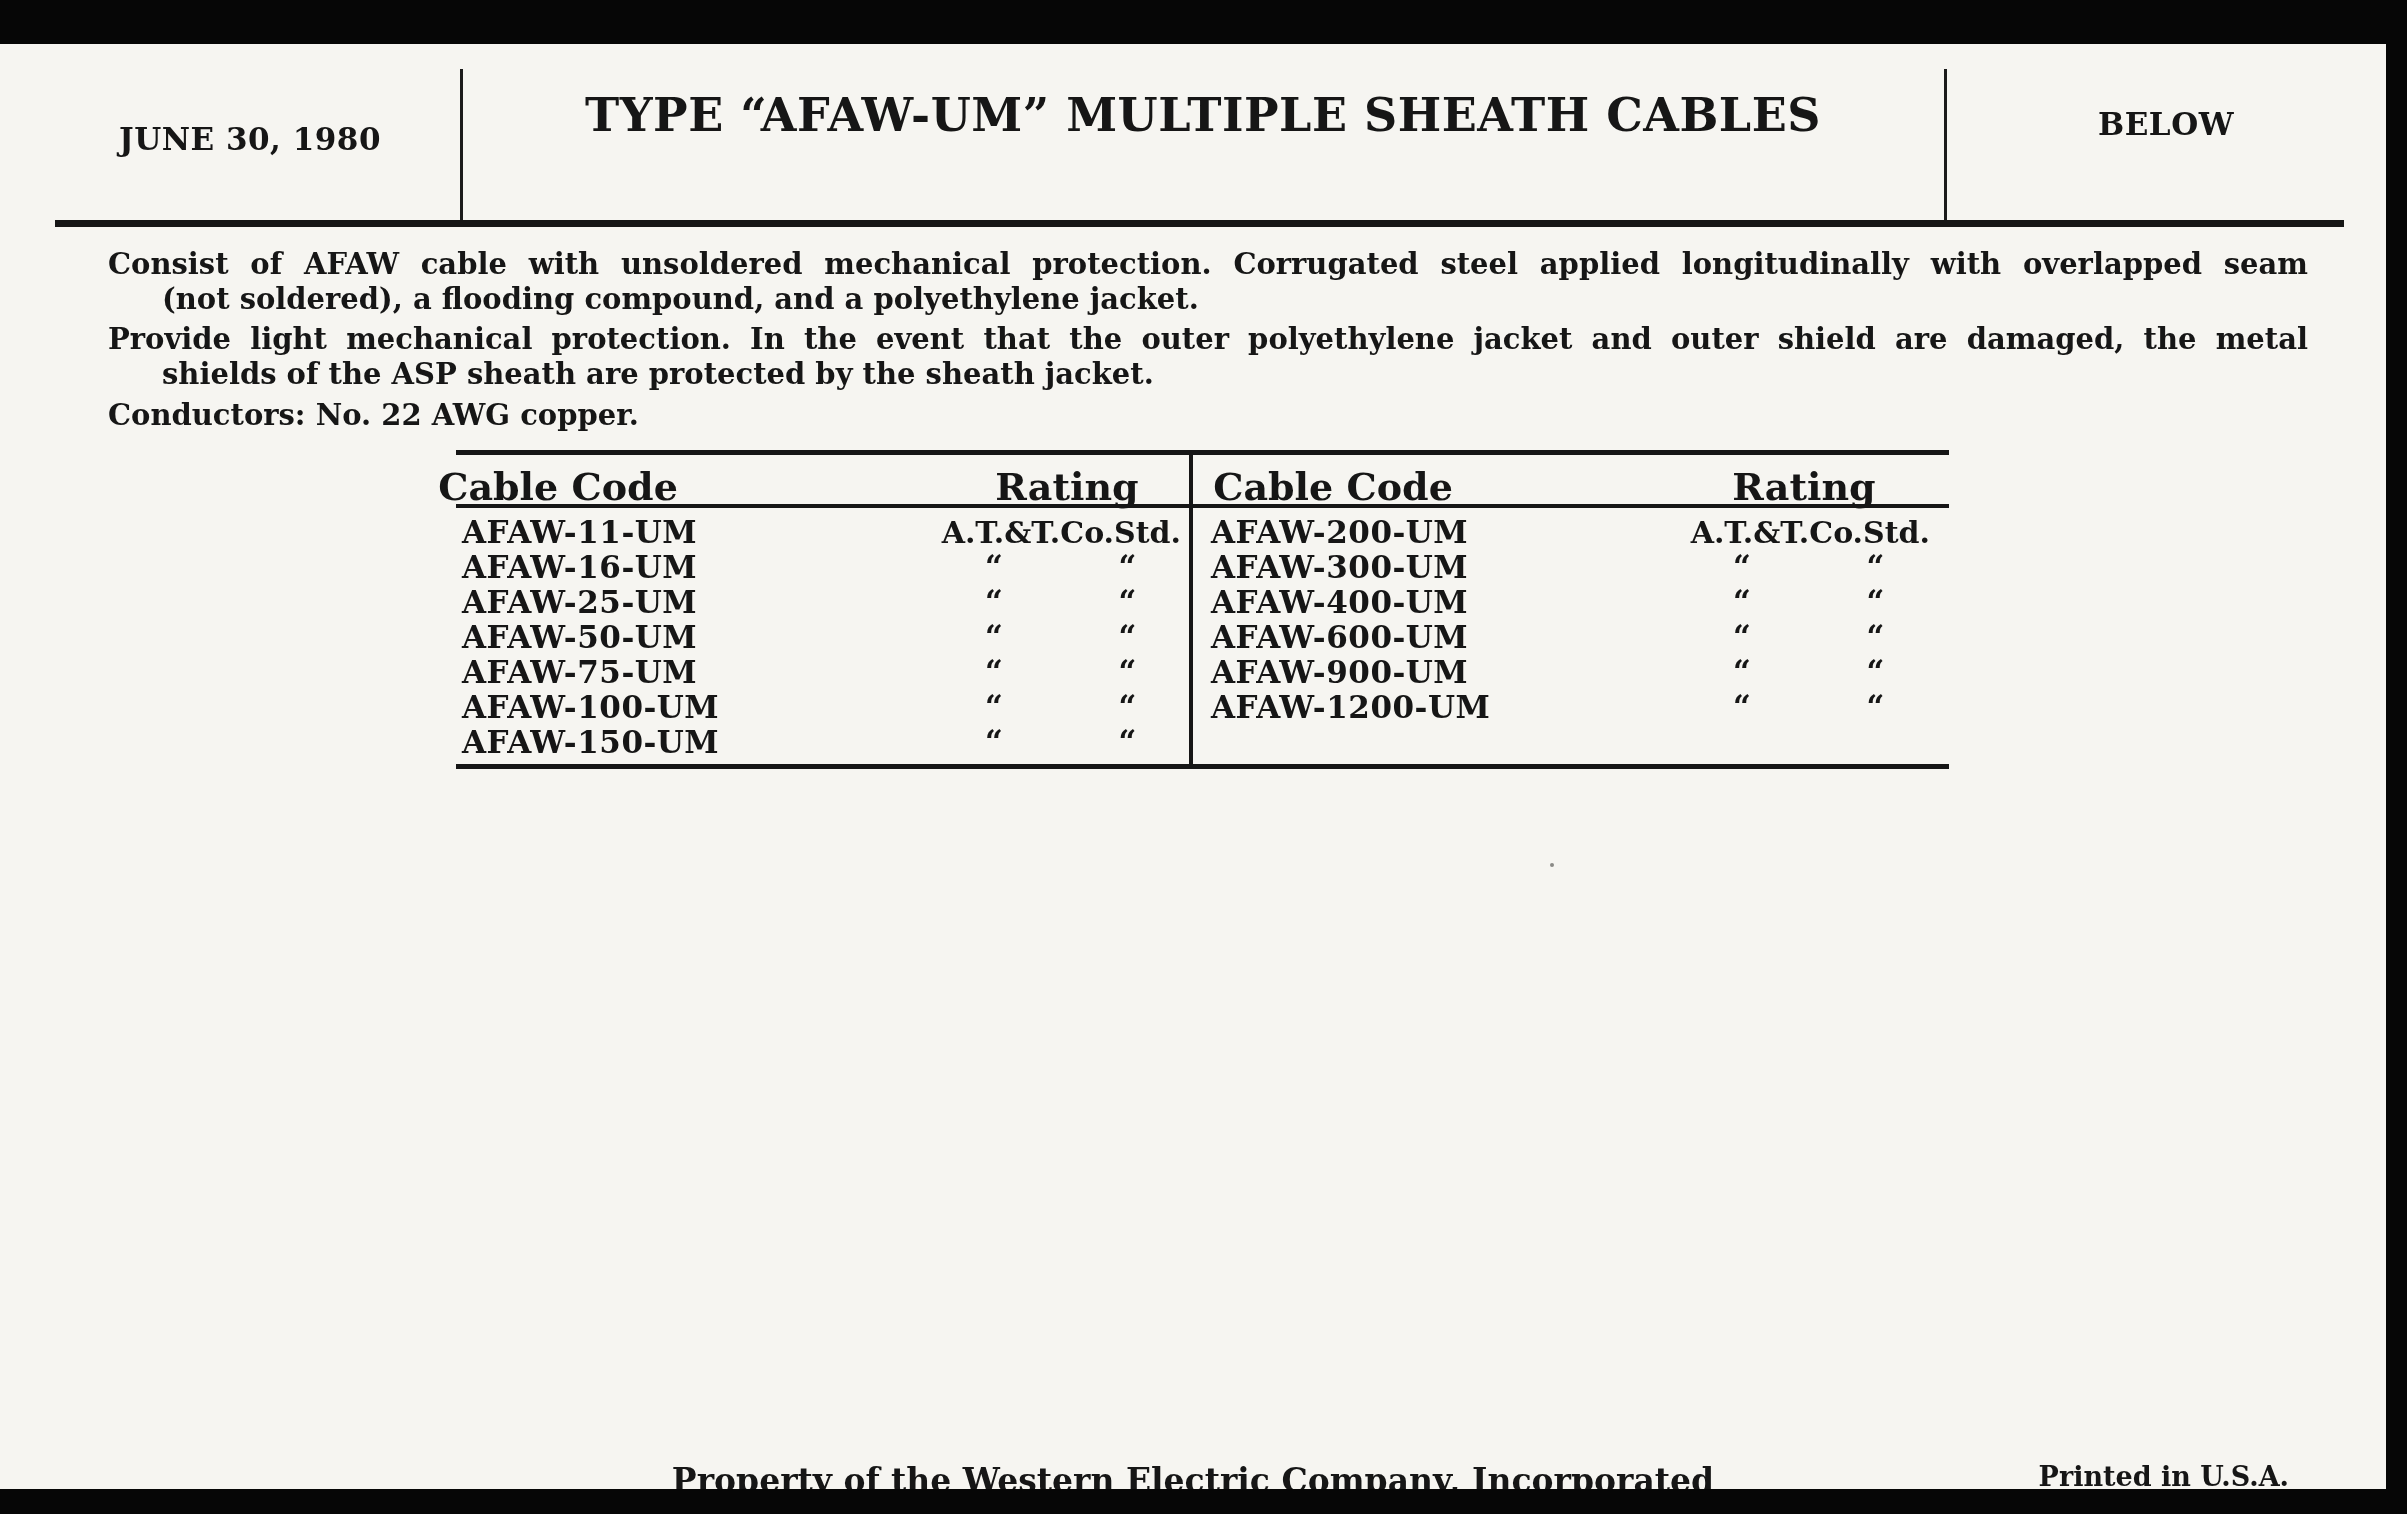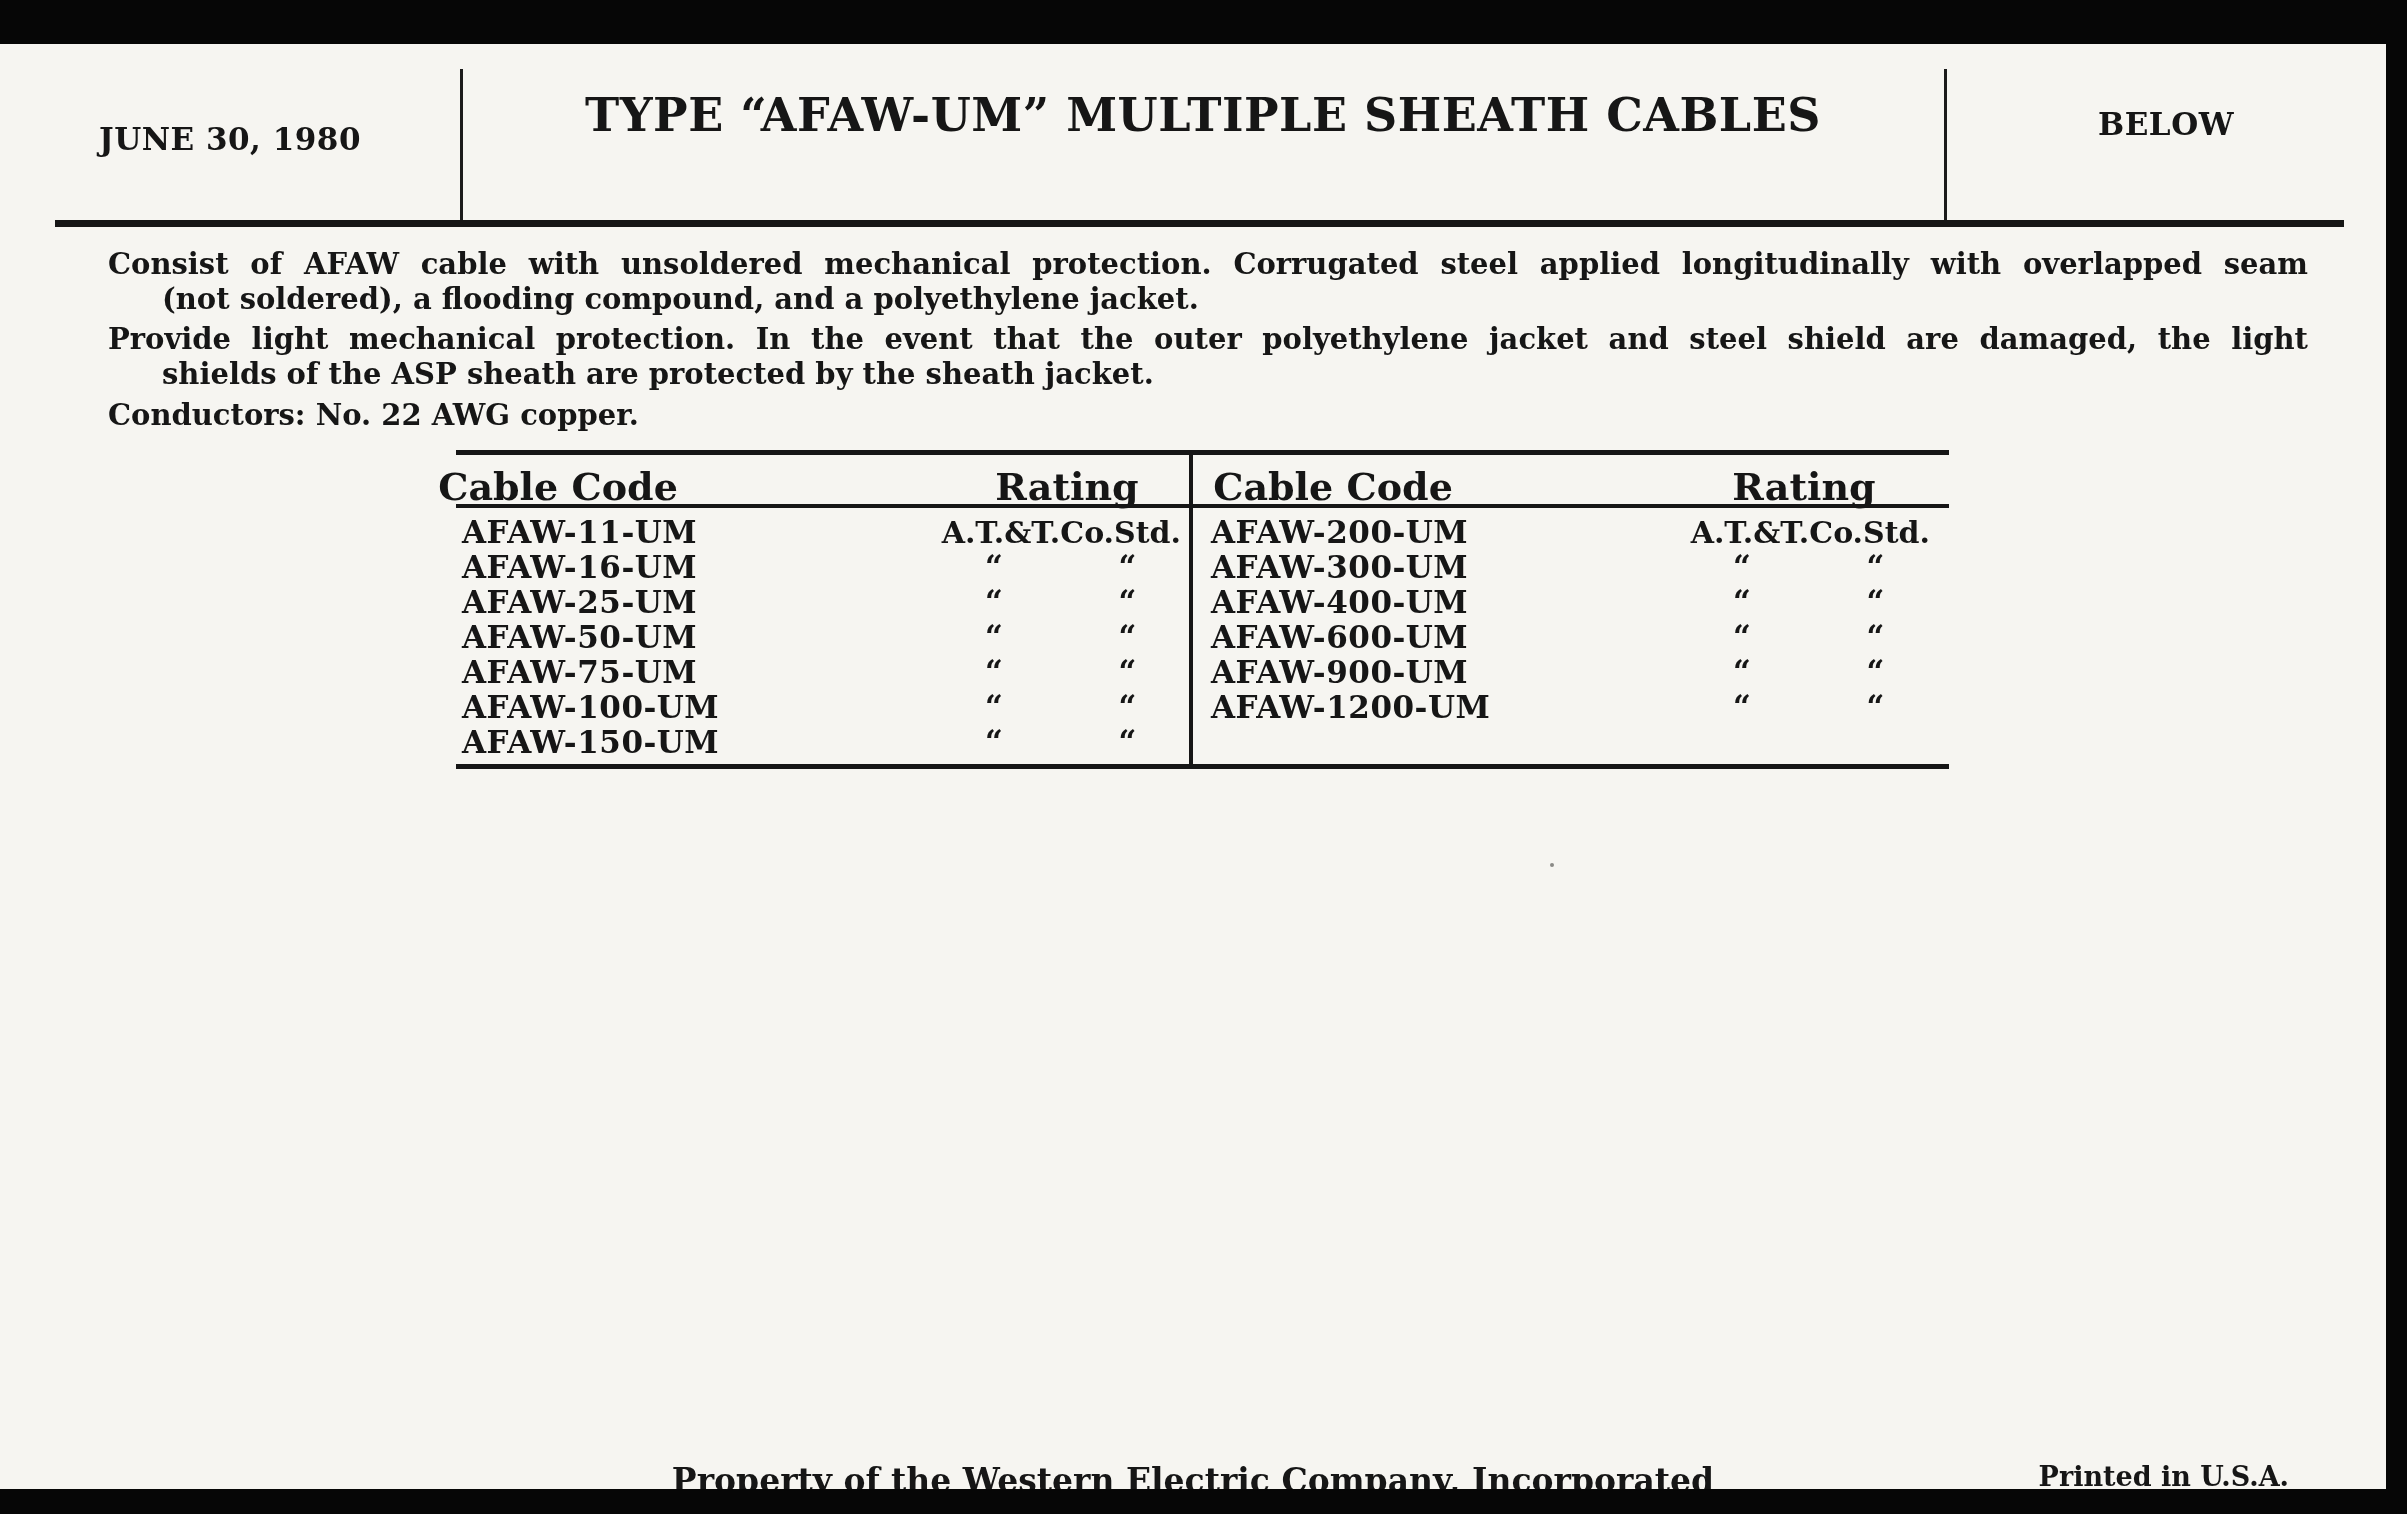--- a/index.html
+++ b/index.html
@@ -14,21 +14,21 @@
     background:#f6f5f1;
   }
   
   .bar-top{position:absolute;left:0;top:0;width:2408px;height:44px;background:#060606;}
   .bar-bottom{position:absolute;left:0;bottom:0;width:2408px;height:26px;background:#060606;}
   .bar-right{position:absolute;right:0;top:0;width:22px;height:1515px;background:#060606;}
 
   
   .hdr-date{
     position:absolute;left:0;top:121px;width:460px;
-    text-align:center;font-size:31px;font-weight:700;letter-spacing:0.5px;
+    text-align:center;font-size:31px;font-weight:700;letter-spacing:0.5px;padding-left:20px;
   }
   .vline{position:absolute;top:69px;height:152px;width:3px;background:#1b1b1b;}
   .vline-1{left:460px;}
   .vline-2{left:1944px;}
   .hdr-title{
     position:absolute;left:462px;top:88px;width:1482px;
     text-align:center;font-size:46px;font-weight:700;letter-spacing:0.5px;white-space:nowrap;
   }
   .hdr-note{
     position:absolute;left:1946px;top:105px;width:440px;
@@ -90,21 +90,21 @@
   <div class="vline vline-1"></div>
   <div class="hdr-title">TYPE “AFAW-UM” MULTIPLE SHEATH CABLES</div>
   <div class="vline vline-2"></div>
   <div class="hdr-note">
     <div>BELOW</div>
   </div>
   <div class="rule-h"></div>
 
   <div class="bline just p1l1">Consist of AFAW cable with unsoldered mechanical protection. Corrugated steel applied longitudinally with overlapped seam</div>
   <div class="bline cont p1l2">(not soldered), a flooding compound, and a polyethylene jacket.</div>
-  <div class="bline just p2l1">Provide light mechanical protection. In the event that the outer polyethylene jacket and steel shield are damaged, the light</div>
+  <div class="bline just p2l1">Provide light mechanical protection. In the event that the outer polyethylene jacket and outer shield are damaged, the metal</div>
   <div class="bline cont p2l2">shields of the ASP sheath are protected by the sheath jacket.</div>
   <div class="bline p3">Conductors: No. 22 AWG copper.</div>
 
   <div class="tbl">
     <div class="t-rule-top"></div>
     <span class="th th-cc-l">Cable Code</span>
     <span class="th th-r-l">Rating</span>
     <span class="th th-cc-r">Cable Code</span>
     <span class="th th-r-r">Rating</span>
     <div class="t-rule-mid"></div>

